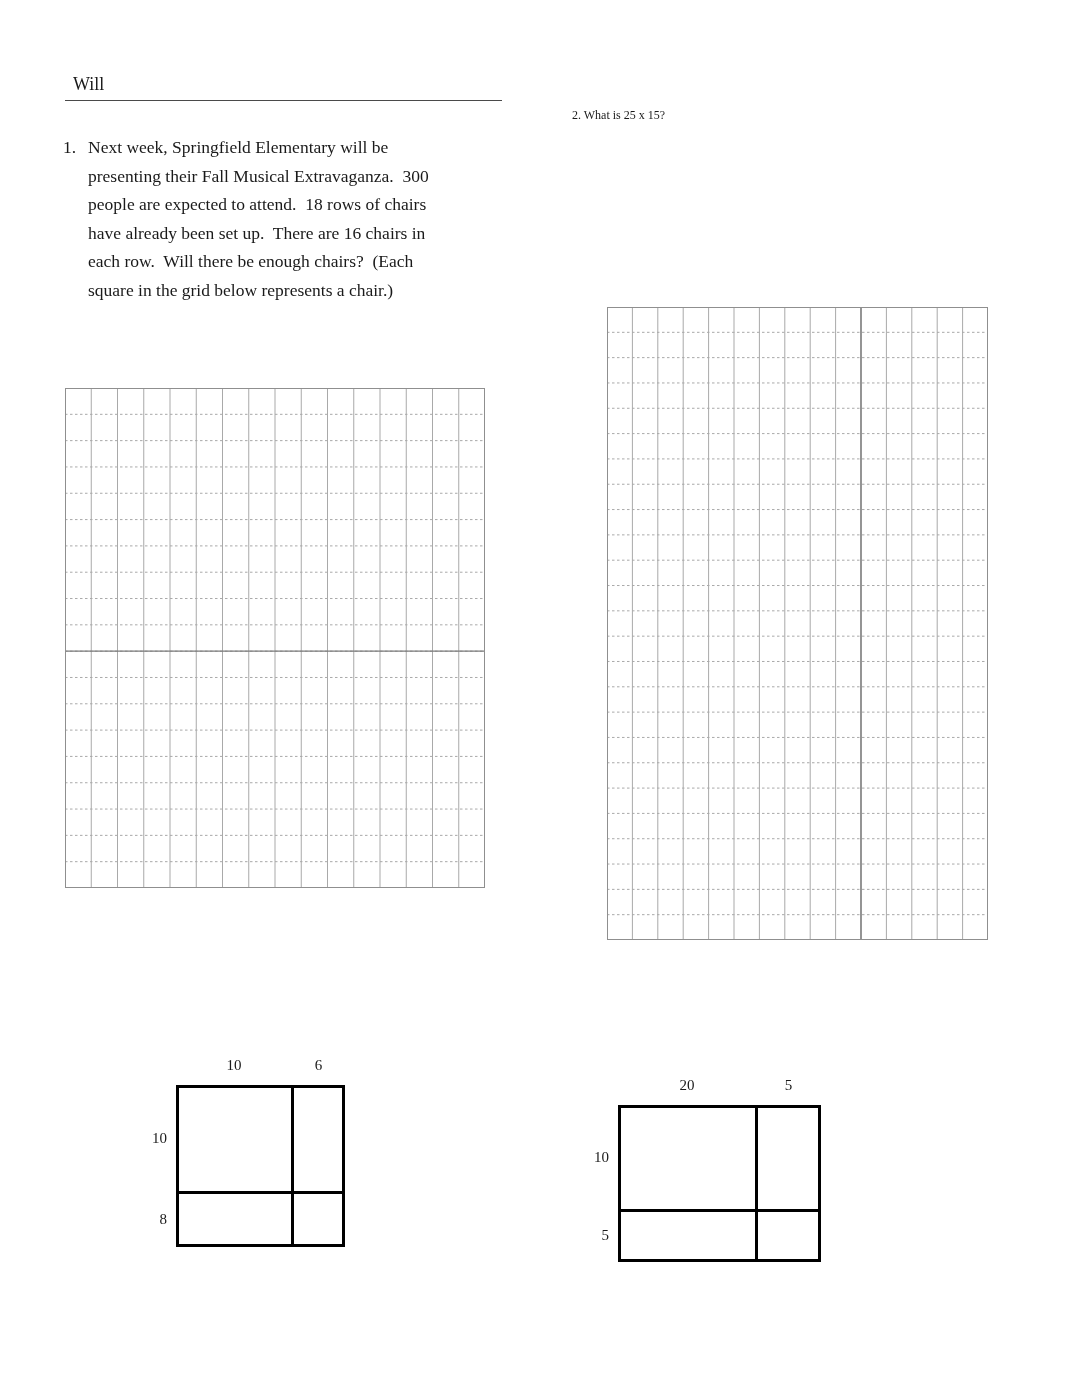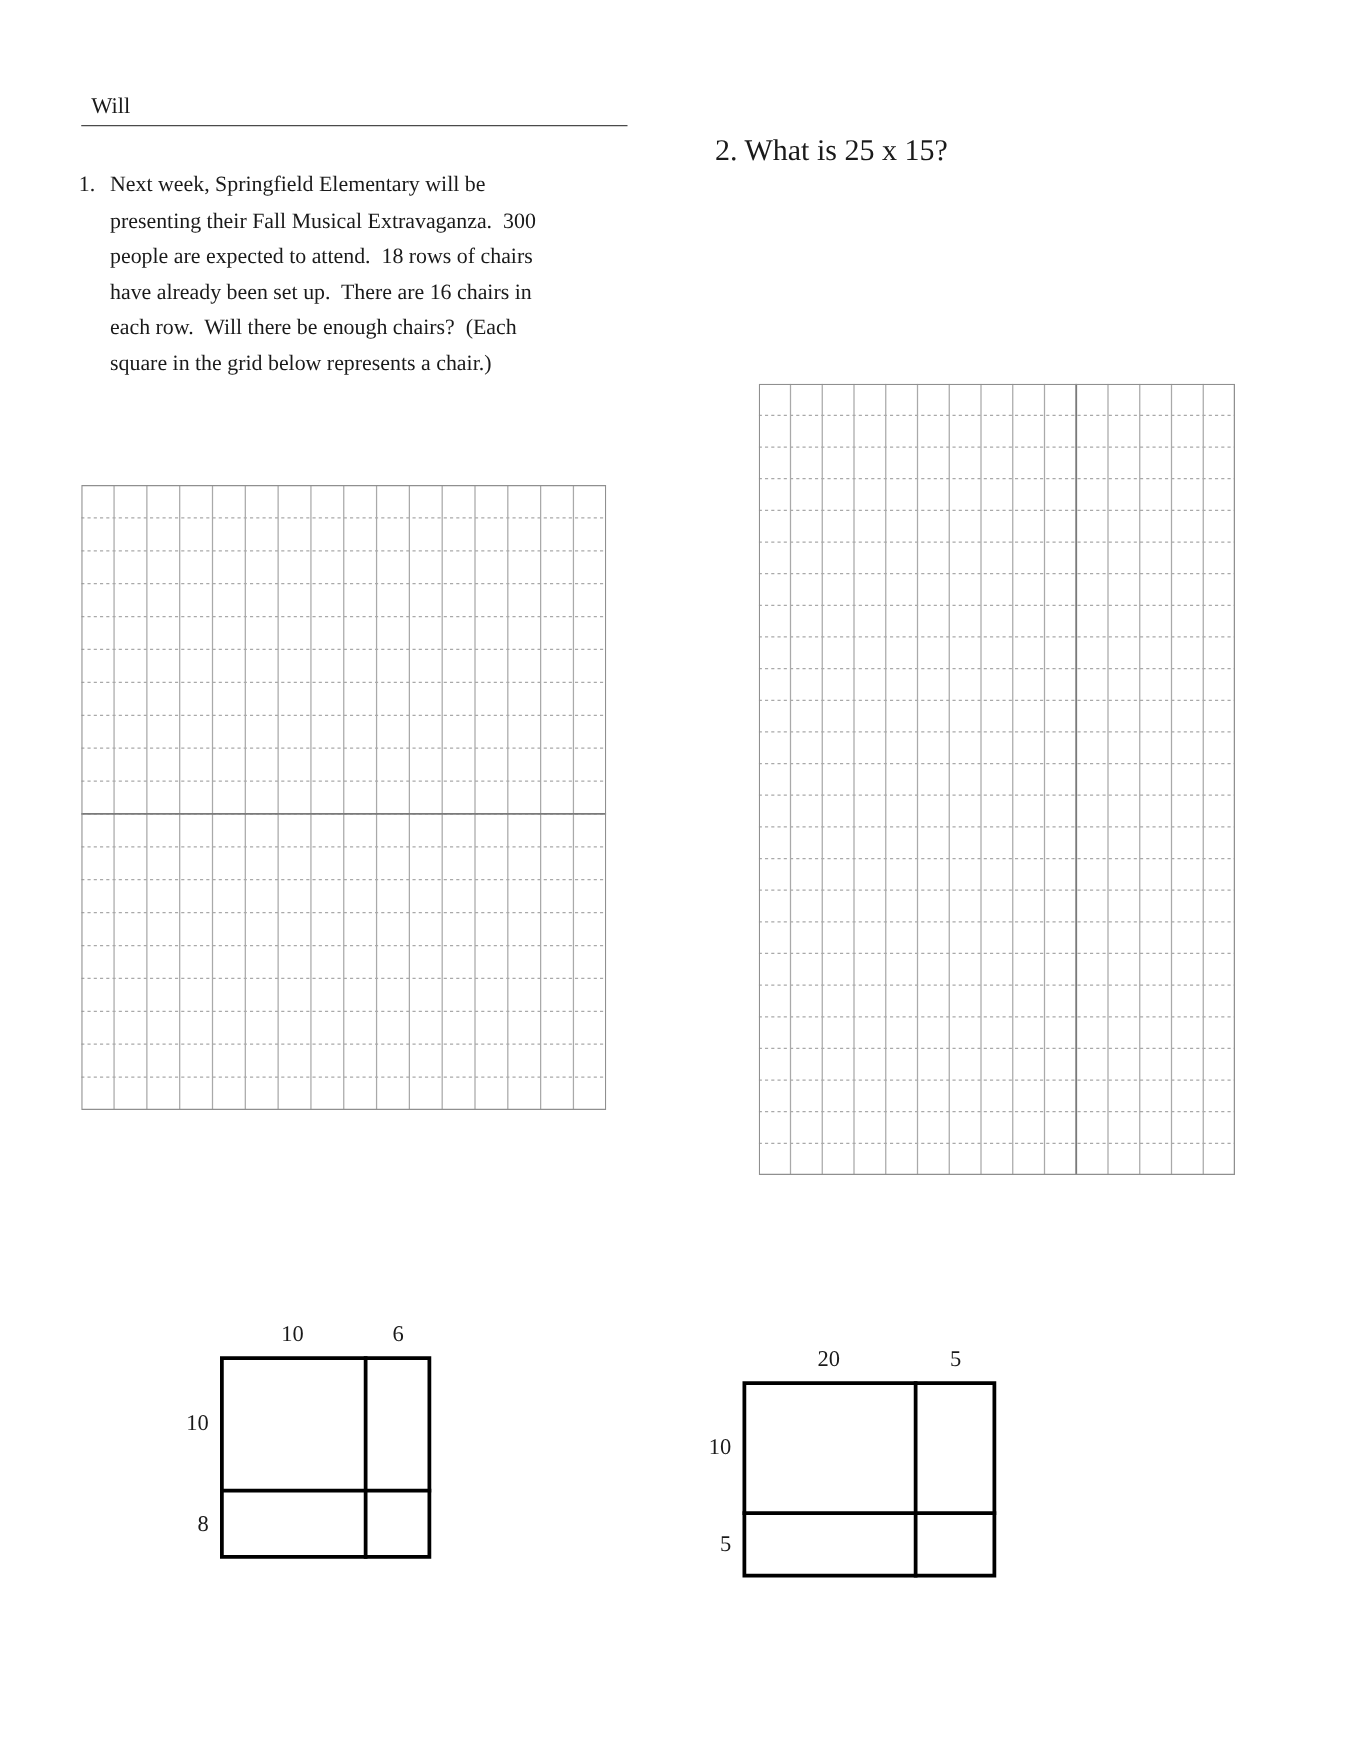--- a/index.html
+++ b/index.html
@@ -20,37 +20,37 @@
   
   #problem1{
     position:absolute;left:63px;top:133px;width:470px;
     font-size:17.5px;line-height:28.5px;display:flex;
   }
   #problem1 .num{flex:0 0 25px;}
   #problem1 .text{white-space:pre-wrap;}
 
   
   #problem2-heading{
-    position:absolute;left:572px;top:108px;font-size:24px;
+    position:absolute;left:572px;top:108px;font-size:12px;
   }
 
   
   svg.grid{position:absolute;display:block;}
   #grid1{left:65px;top:388px;}
   #grid2{left:607px;top:307px;}
 
   
-  .model{position:absolute;font-size:18px;}
+  .model{position:absolute;font-size:15px;}
   .model .rect{position:absolute;border:3px solid #000;box-sizing:border-box;background:#fff;}
   .model .vdiv,.model .hdiv{position:absolute;background:#000;}
   .model .toplabel{position:absolute;text-align:center;height:24px;}
   .model .sidelabel{position:absolute;display:flex;align-items:center;justify-content:flex-end;padding-right:7px;box-sizing:border-box;}
 
   #model1{left:140px;top:1051px;width:240px;height:210px;}
-  #model2{left:556px;top:1071px;width:260px;height:210px;}
+  #model2{left:580px;top:1071px;width:260px;height:210px;}
 </style>
 </head>
 <body>
 
 <div id="name-block">
   <span class="lbl">Will</span>
 </div>
 
 <div id="problem1">
   <span class="num">1.</span>

